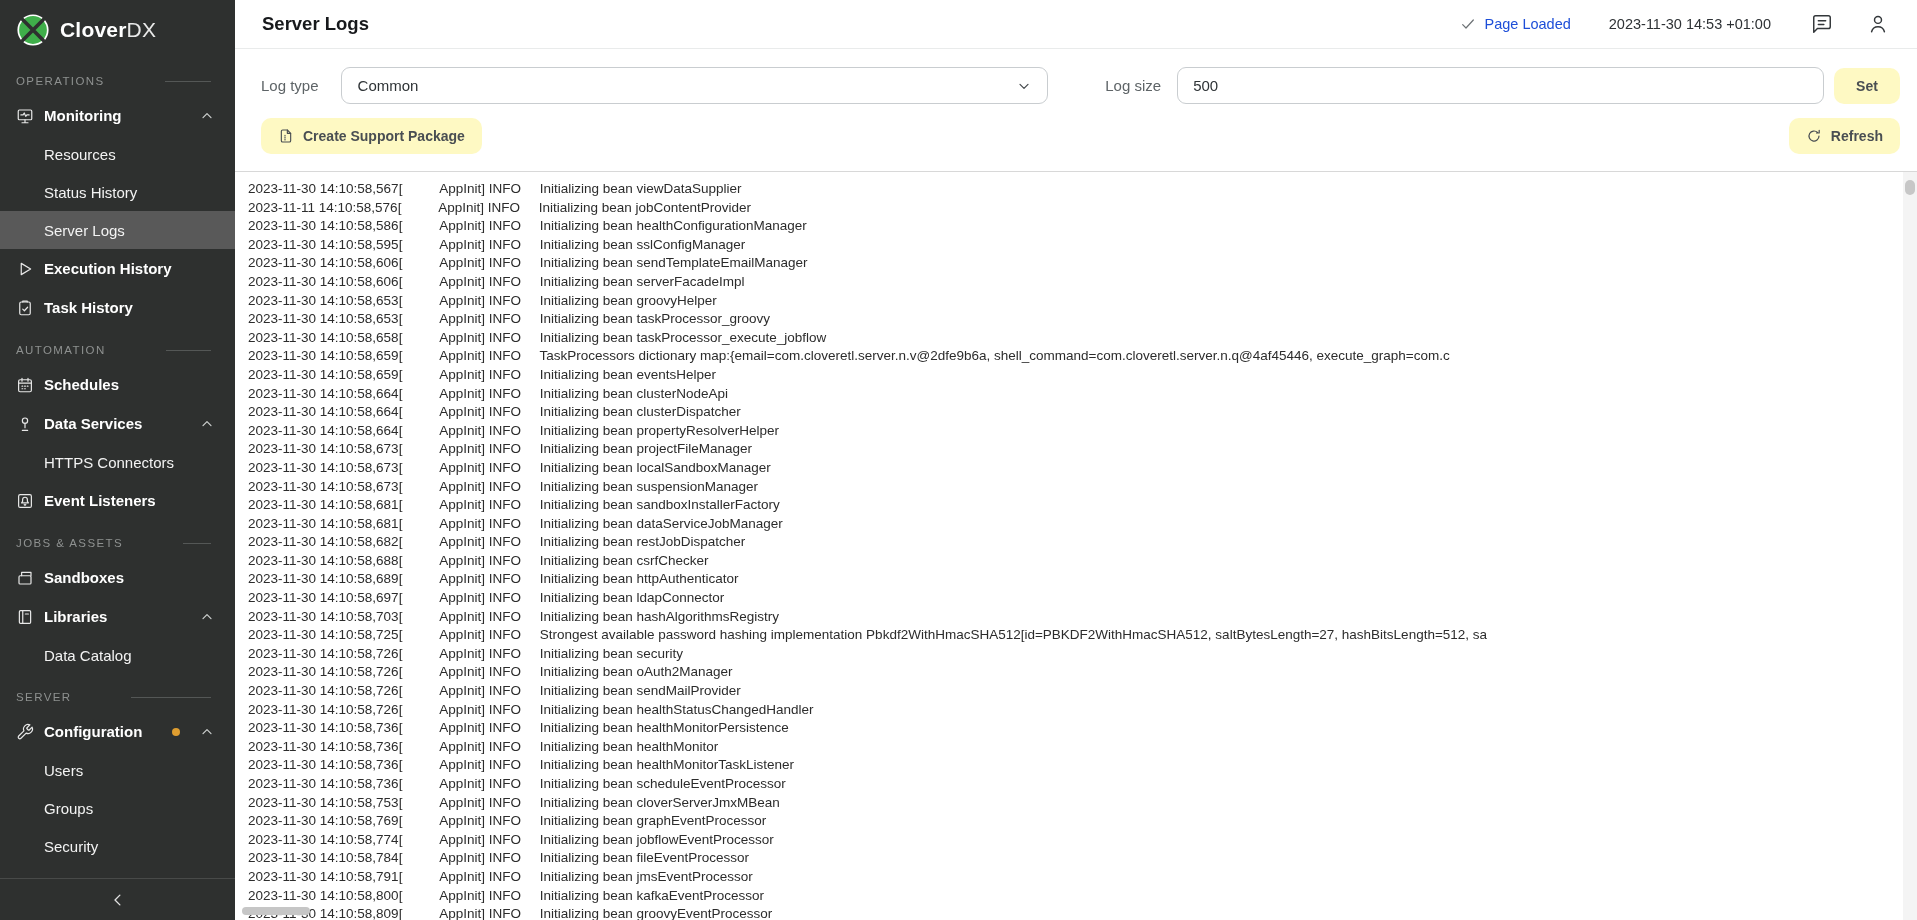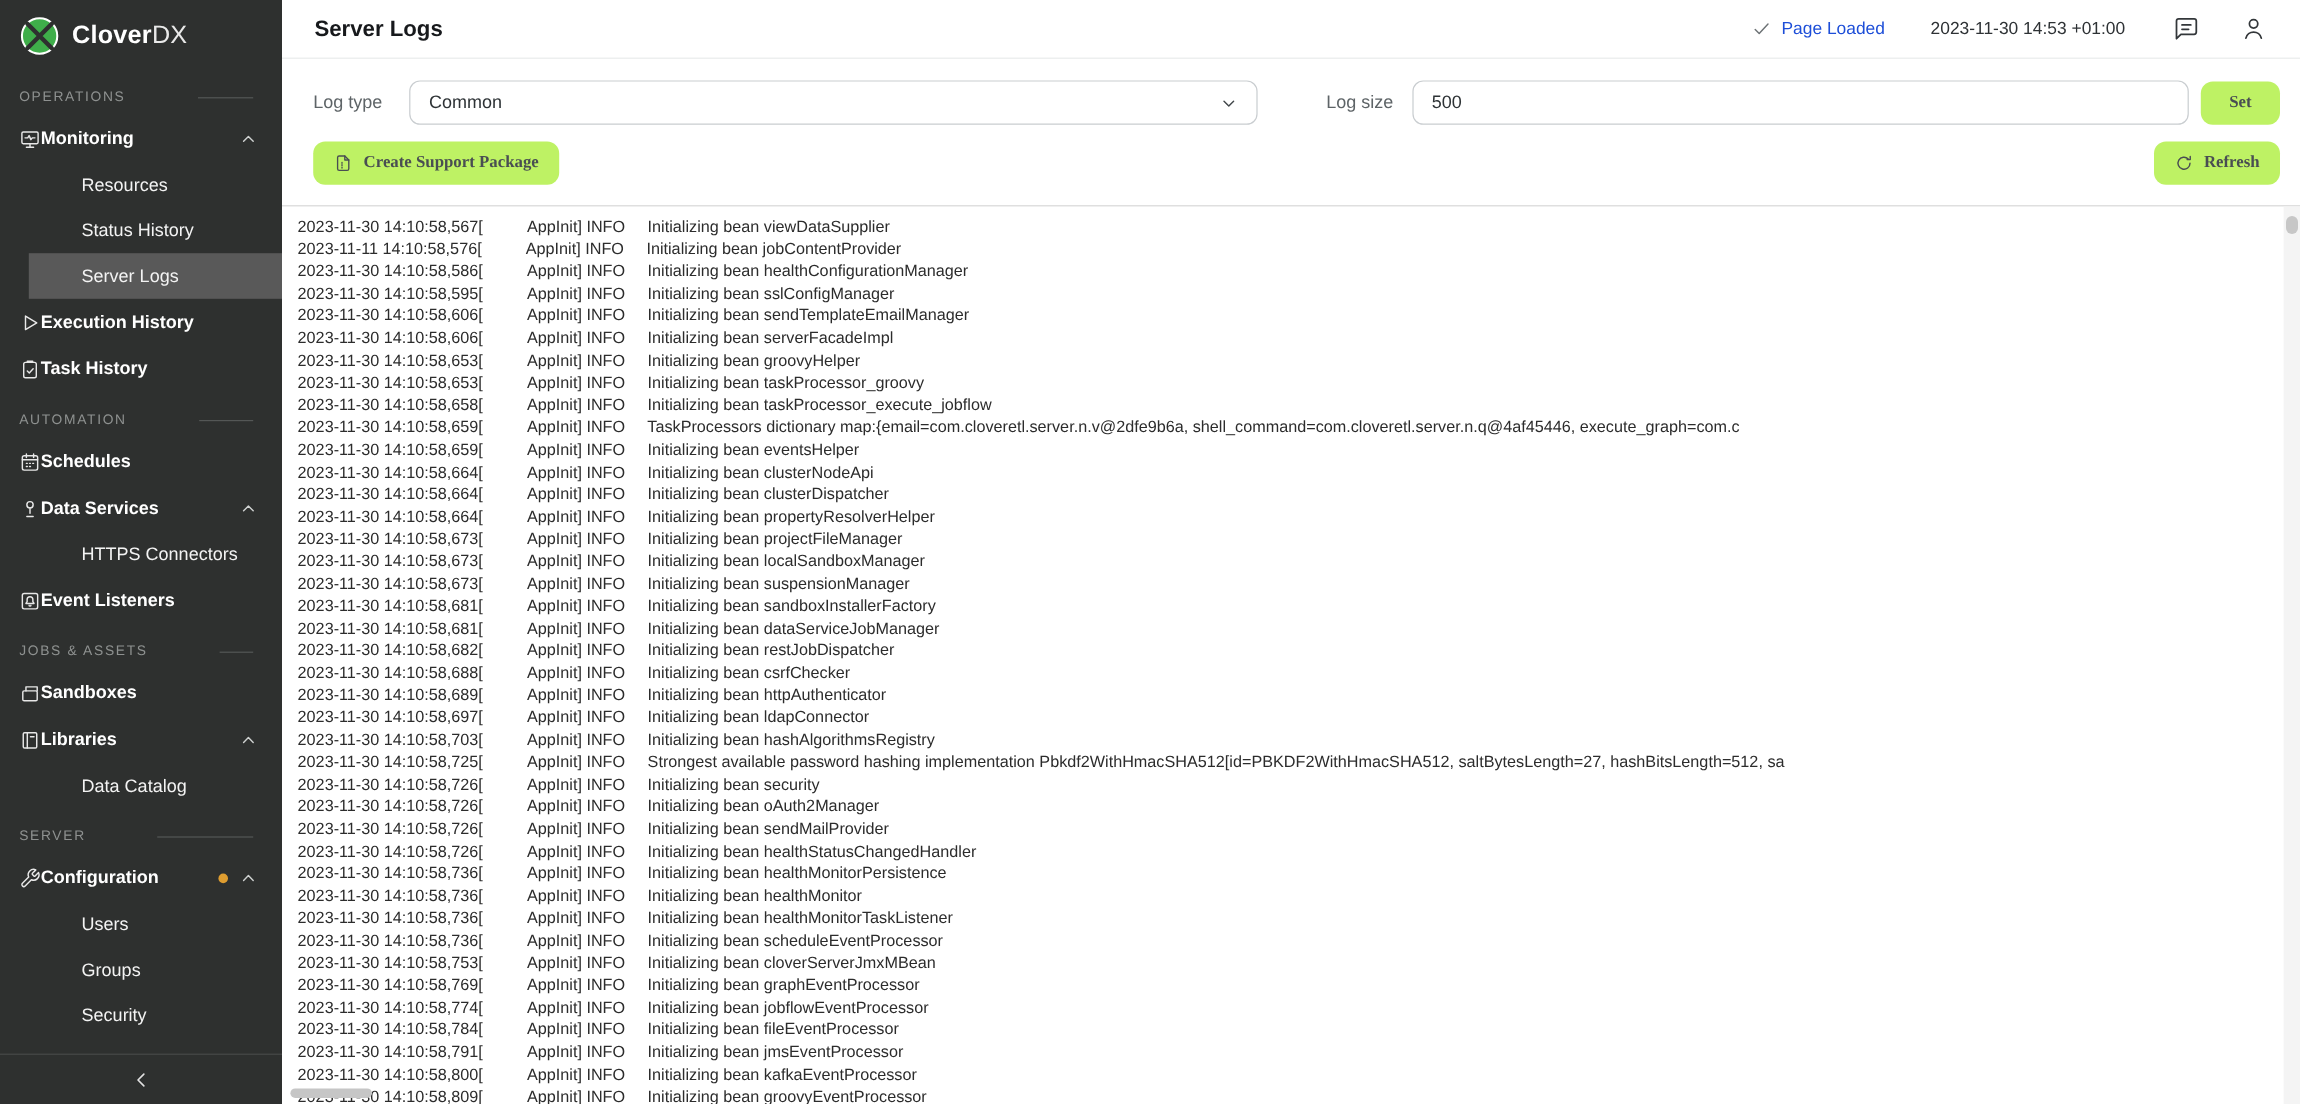--- a/index.html
+++ b/index.html
@@ -12,30 +12,30 @@
     display:flex; flex-direction:column; position:relative; }
   .logo { display:flex; align-items:center; gap:10px; padding:13px 0 9px 16px; }
   .logo svg { width:34px; height:34px; }
   .logo-text { font-size:21px; letter-spacing:.2px; }
   .logo-text b { font-weight:700; color:#fff; }
   .logo-text span.dx { font-weight:300; color:#e9e9e9; }
   nav { flex:1; overflow:hidden; padding-top:2px; }
   .sec { display:flex; align-items:center; height:24px; margin:11px 0 3px; padding-left:16px;gap:48px; }
   .sec span { font-size:11.5px; letter-spacing:1.4px; color:#8e9190; }
   .sec i { flex:1; border-top:1px solid #545756; margin:0 24px 0 12px; }
-  .item { display:flex; align-items:center; height:39px; padding:0 20px 0 16px; 
+  .item { display:flex; align-items:center; height:39px; padding:0 20px 0 16px; gap:10px;
     font-size:15px; font-weight:600; color:#ffffff; cursor:pointer; }
   .item .lbl { flex:1; }
   .item .icn { display:flex; color:#e8e8e8; }
   .icn svg { width:18px; height:18px; display:block; }
   .chev svg { width:16px; height:16px; }
   .chev { color:#cfd2d1; display:flex; }
   .dot { width:8px; height:8px; border-radius:50%; background:#de9d30; margin-right:9px; }
   .sub { display:flex; align-items:center; height:38px; padding-left:44px; font-size:15px;
-    font-weight:400; color:#f3f3f3; cursor:pointer;margin-left:24px; }
+    font-weight:400; color:#f3f3f3; cursor:pointer; }
   .sub.sel { background:#595959; }
   .collapse-bar { height:42px; border-top:1px solid #484a49; display:flex; align-items:center;
     justify-content:center; color:#e2e2e2; cursor:pointer; background:#2e302f; }
   .collapse-bar svg { width:18px; height:18px; }
 
   
   main { flex:1; display:flex; flex-direction:column; background:#fff; min-width:0; }
   .topbar { height:49px; display:flex; align-items:center; padding:0 28px 0 27px;
     border-bottom:1px solid #e9ebeb; }
   .topbar h1 { font-size:18.5px; font-weight:700; color:#17191c; margin-right:auto; }
@@ -51,22 +51,22 @@
   .flabel { font-size:15px; color:#5e6467; white-space:nowrap; }
   .select { width:709px; height:37px; border:1px solid #c9cdd0; border-radius:9px;
     display:flex; align-items:center; padding:0 16px; margin-left:22px; position:relative;
     font-size:15px; color:#2e3336; cursor:pointer; background:#fff; }
   .select .chevd { position:absolute; right:15px; top:10px; color:#43484b; }
   .chevd svg { width:16px; height:16px; }
   .lsl { margin-left:57px; }
   .row1 input { width:648px; height:37px; border:1px solid #c9cdd0; border-radius:9px;
     margin-left:16px; padding:0 15px; font-size:15px; color:#2e3336;
     font-family:"Liberation Sans", sans-serif; outline:none; }
-  .btn { border:none; background:#bef264; border-radius:10px; height:36px;
-    font-family:Liberation Serif, serif; font-size:14px; font-weight:700; color:#494e52;
+  .btn { border:none; background:#fef9c3; border-radius:10px; height:36px;
+    font-family:Liberation Sans, sans-serif; font-size:14px; font-weight:700; color:#494e52;
     display:flex; align-items:center; gap:9px; padding:0 17px; cursor:pointer; white-space:nowrap; }
   .btn svg { width:16px; height:16px; }
   .setbtn { margin-left:10px; min-width:66px; justify-content:center; }
   .row2 { display:flex; align-items:flex-start; justify-content:space-between;
     padding:14px 17px 17px 26px; border-bottom:1px solid #d8d8d8; }
 
   .log-wrap { flex:1; position:relative; overflow:hidden; }
   #log { position:absolute; inset:0 14px 0 0; padding:8px 0 0 13px; overflow:hidden; }
   .ll { font-family:Liberation Sans, sans-serif; font-size:13.5px; line-height:18.6px;
     white-space:pre; color:#2c2c2c; }

